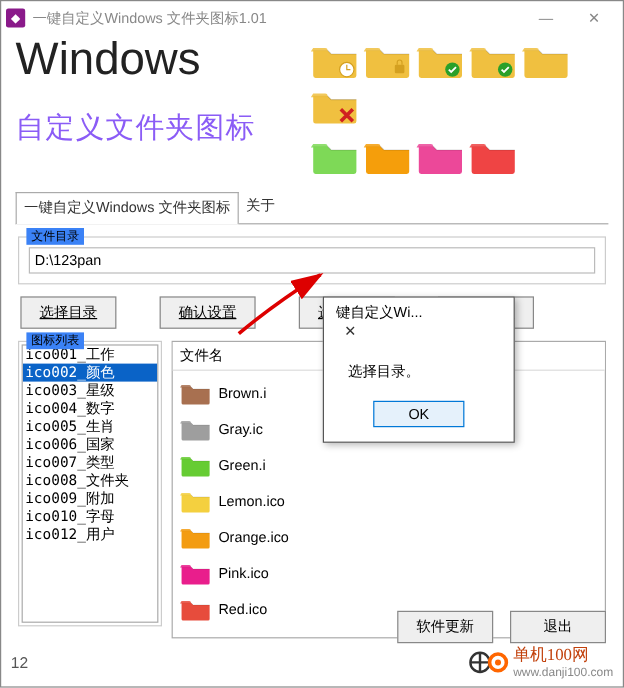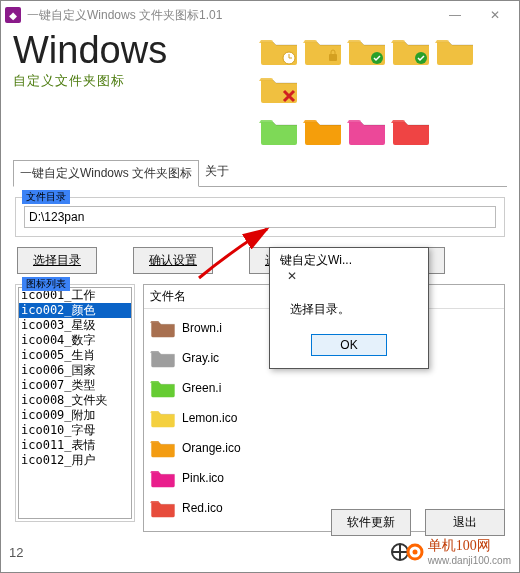--- a/index.html
+++ b/index.html
@@ -5,21 +5,21 @@
   * { box-sizing: border-box; margin: 0; padding: 0; }
   body { font-family: "Microsoft YaHei", SimSun, Arial, sans-serif; font-size: 12px; background: #fff; width: 520px; height: 573px; position: relative; overflow: hidden; border: 1px solid #888; }
   .titlebar { height: 28px; display: flex; align-items: center; padding: 0 4px; color: #888; }
   .titlebar .appicon { width: 16px; height: 16px; background: #8a1a8a; border-radius: 2px; margin-right: 6px; display:flex;align-items:center;justify-content:center;color:#fff;font-size:10px; }
   .titlebar .title { flex: 1; }
   .winbtns { display: flex; gap: 0; }
   .winbtn { width: 40px; height: 24px; display:flex; align-items:center; justify-content:center; color:#888; font-family: Arial; }
   .header-area { display:flex; padding: 0 12px 8px 12px; gap: 36px; }
   .header-left { flex: 0 0 210px; }
   .windows-txt { font-family: "Segoe UI Light", "Segoe UI", Arial; font-size: 38px; font-weight: 300; color:#222; }
-  .cn-sub { font-family: SimSun, serif; font-size: 13px; color:#4d7c0f; letter-spacing: 1px; margin-top:0;}
+  .cn-sub { font-family: SimSun, serif; font-size: 24px; color:#8b5cf6; letter-spacing: 1px; margin-top:18px;}
   .icon-grid { flex:1; display:flex; flex-wrap:wrap; gap:4px; padding-top:4px; justify-content:flex-start;}
   .folder-ico { width: 40px; height: 34px; position:relative; }
   .folder-ico .fold { width:100%; height:100%; }
   .tabs { border-bottom: 1px solid #aaa; margin: 4px 12px 0 12px; display:flex; }
   .tab { padding: 4px 6px 4px 6px; font-size: 12px; color:#333; position:relative; }
   .tab.active { border: 1px solid #aaa; border-bottom: 1px solid #fff; background:#fff; top:1px; }
   .panel { padding: 10px 14px; }
   .fieldset { border: 1px solid #ccc; padding: 8px; position: relative; margin-bottom: 6px; }
   .fieldset .legend { position:absolute; top:-8px; left:6px; background:#3b82f6; padding:0 4px; font-size:10px; }
   .textbox { width: 100%; border: 1px solid #bbb; padding: 3px 4px; font-size: 12px; }
@@ -157,21 +157,20 @@
             <div class="item">ico001_工作</div>
             <div class="item sel">ico002_颜色</div>
             <div class="item">ico003_星级</div>
             <div class="item">ico004_数字</div>
             <div class="item">ico005_生肖</div>
             <div class="item">ico006_国家</div>
             <div class="item">ico007_类型</div>
             <div class="item">ico008_文件夹</div>
             <div class="item">ico009_附加</div>
             <div class="item">ico010_字母</div>
-            <div class="item">ico011_表情</div>
             <div class="item">ico012_用户</div>
           </div>
       </div>
     </div>
     <div class="rightlist">
       <div class="colheader">文件名</div>
       <div class="files" id="files">
           <div class="filerow">
             <div class="foldericon"><svg class="fold" viewBox="0 0 40 32">
                 <path d="M2,8 h12 l3,3 h21 v18 a2,2 0 0 1 -2,2 h-32 a2,2 0 0 1 -2,-2 z" fill="#a87050"></path>

